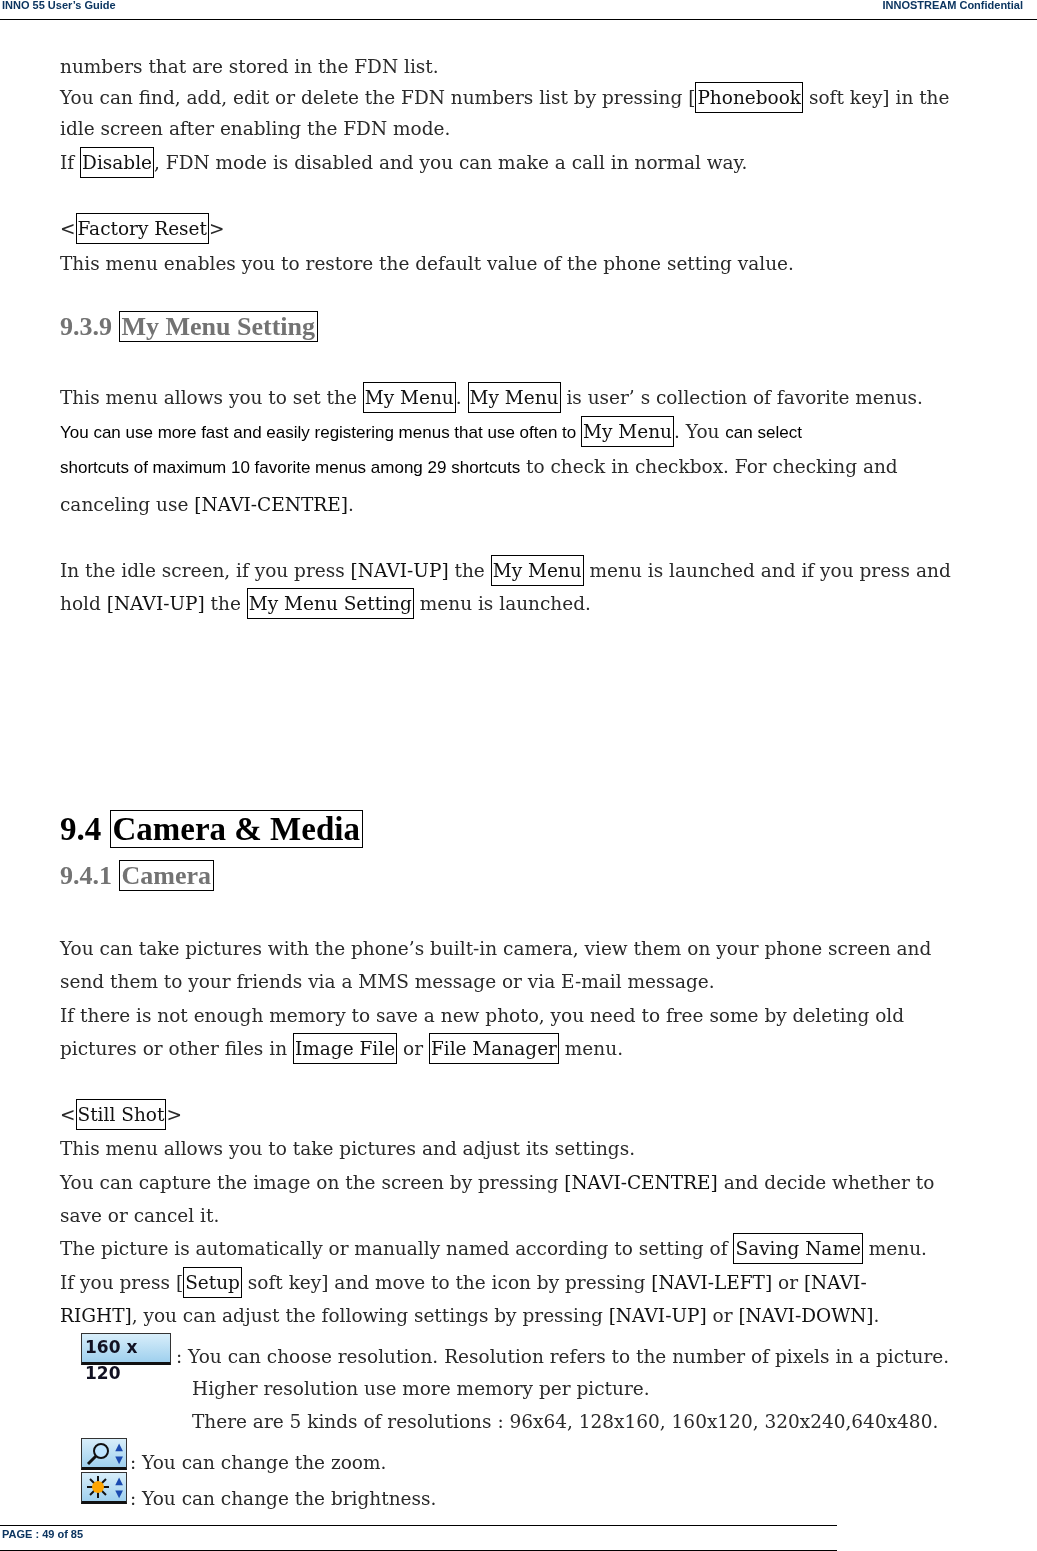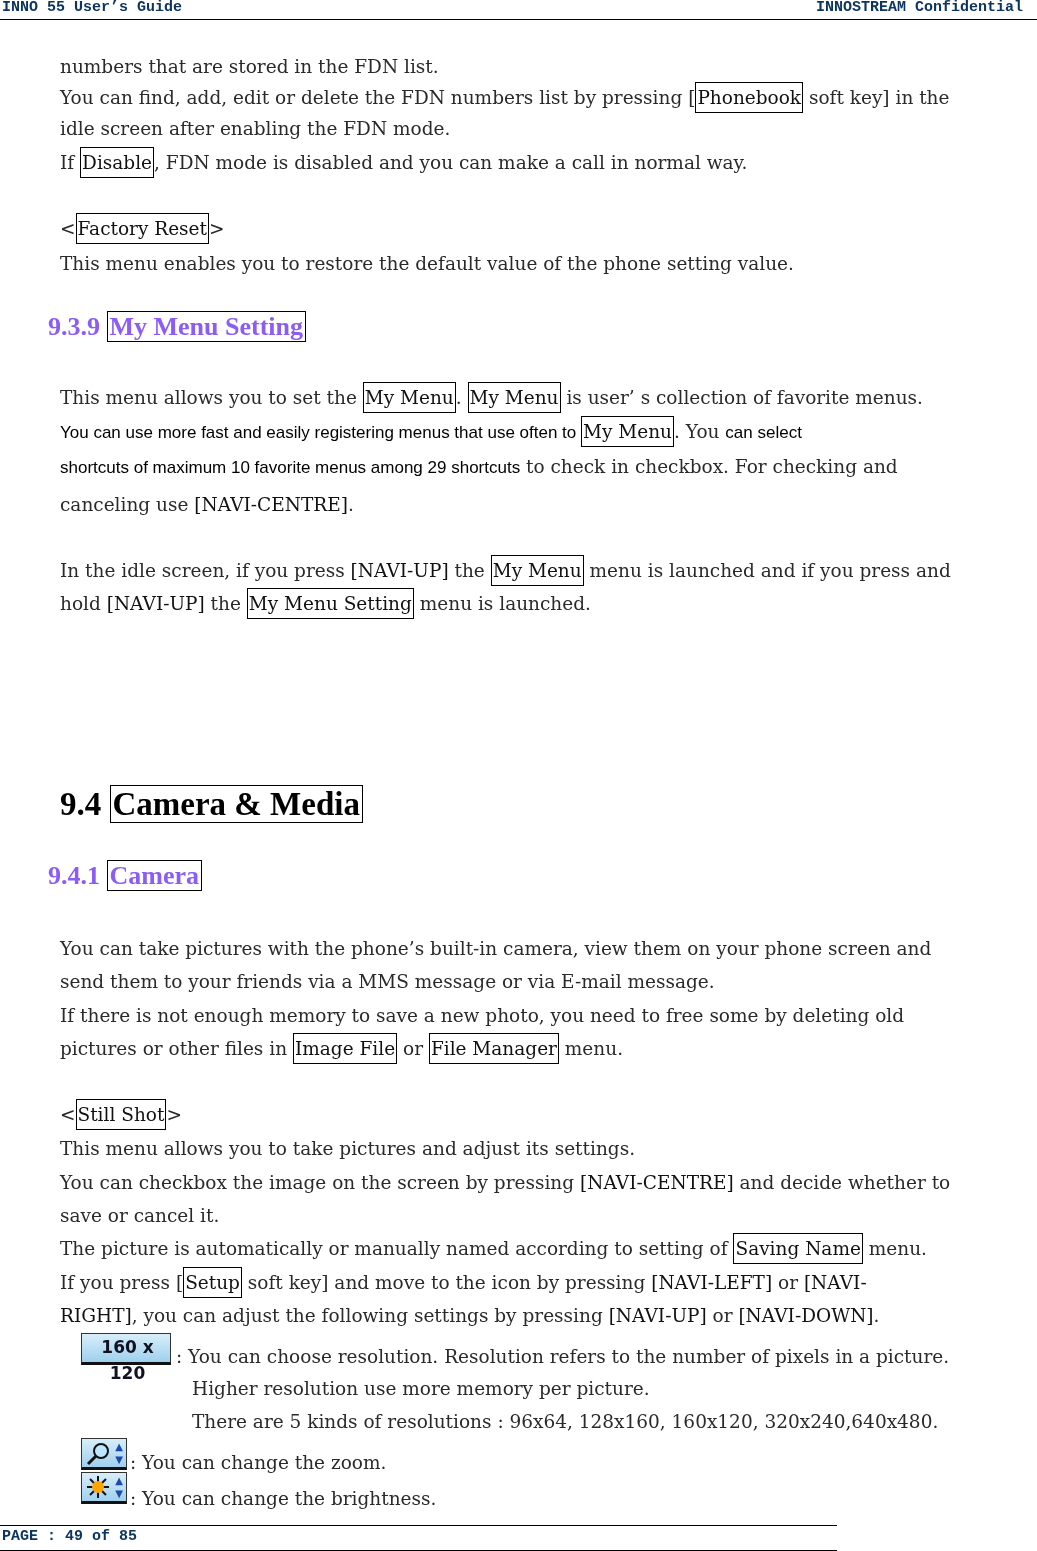--- a/index.html
+++ b/index.html
@@ -1,32 +1,32 @@
 <!DOCTYPE html>
 <html><head>
 <meta charset="utf-8">
 <style>
   html, body { margin: 0; padding: 0; background: #ffffff; }
   body { width: 1037px; height: 1551px; position: relative; overflow: hidden;
          font-family: "DejaVu Serif", "Liberation Serif", serif; color: #222; }
   .hdr { position: absolute; left: 0; top: 0; width: 1037px; height: 19px; border-bottom: 1.5px solid #000; }
-  .hdr-l, .hdr-r, .ftr-t { font-family: Liberation Mono, monospace; font-weight: bold; color: #0c3560; font-size: 15px; }
+  .hdr-l, .hdr-r, .ftr-t { font-family: Liberation Sans, sans-serif; font-weight: bold; color: #0c3560; font-size: 11px; }
   .hdr-l { position: absolute; left: 2px; top: -1px; }
   .hdr-r { position: absolute; right: 14px; top: -1px; }
   .ftr { position: absolute; left: 0; top: 1525px; width: 837px; height: 24px; border-top: 1.5px solid #000; border-bottom: 1px solid #000; }
   .ftr-t { position: absolute; left: 2px; top: 2px; }
   .line { position: absolute; left: 60px; font-size: 18.5px; line-height: 22px; white-space: nowrap; color: #2a2a2a; text-align: center; }
   .b { border: 1px solid #000; padding: 4px 1px; color: #111; }
   .sans { font-family: "Liberation Sans", sans-serif; color: #000; font-size: 17px; margin-top: 35px; }
   .navi { color: #111; }
-  .h3 { position: absolute; left: 48px; font-family: "Liberation Serif", serif; font-weight: bold; font-size: 26px; color: #8b5cf6; white-space: nowrap; }
-  .h2 { position: absolute; left: 60px; font-family: "Liberation Serif", serif; font-weight: bold; font-size: 33px; color: #000; white-space: nowrap; }
+  .h3 { position: absolute; left: 60px; font-family: "Liberation Serif", serif; font-weight: bold; font-size: 26px; color: #737373; white-space: nowrap; }
+  .h2 { position: absolute; left: 60px; font-family: "Liberation Serif", serif; font-weight: bold; font-size: 33px; color: #000; white-space: nowrap; margin-top: 25px; }
   .hb { border: 1px solid #000; padding: 0 2px; }
   .icon { position: absolute; display: inline-block; border: 1px solid #333; border-bottom: 3px solid #111;
-          background: linear-gradient(#d8eefa, #9fd0ee); box-sizing: border-box; text-align: center; }
+          background: linear-gradient(#d8eefa, #9fd0ee); box-sizing: border-box; }
   .res-icon { left: 81px; top: 1333px; width: 90px; height: 32px; font-family: "DejaVu Sans", sans-serif;
               font-size: 17px; color: #112; line-height: 26px; padding-left: 3px; font-weight: bold; }
   .small-icon { left: 81px; width: 46px; height: 32px; }
   .arr { position: absolute; right: 3px; font-size: 10px; color: #1a4ab0; line-height: 10px; }
 </style>
 </head>
 <body>
 
 <div class="hdr">
   <span class="hdr-l">INNO 55 User’s Guide</span>
@@ -52,21 +52,21 @@
 <div class="h2" style="top:786px"><span>9.4  </span><span class="hb">Camera &amp; Media</span></div>
 <div class="h3" style="top:861px"><span>9.4.1 </span><span class="hb">Camera</span></div>
 
 <div class="line" style="top:938px"><span>You can take pictures with the phone’s built-in camera, view them on your phone screen and</span></div>
 <div class="line" style="top:971px"><span>send them to your friends via a MMS message or via E-mail message.</span></div>
 <div class="line" style="top:1005px"><span>If there is not enough memory to save a new photo, you need to free some by deleting old</span></div>
 <div class="line" style="top:1038px"><span>pictures or other files in </span><span class="b">Image File</span><span> or </span><span class="b">File Manager</span><span> menu.</span></div>
 
 <div class="line" style="top:1104px"><span>&lt;</span><span class="b">Still Shot</span><span>&gt;</span></div>
 <div class="line" style="top:1138px"><span>This menu allows you to take pictures and adjust its settings.</span></div>
-<div class="line" style="top:1172px"><span>You can checkbox the image on the screen by pressing </span><span class="navi">[NAVI-CENTRE]</span><span> and decide whether to</span></div>
+<div class="line" style="top:1172px"><span>You can capture the image on the screen by pressing </span><span class="navi">[NAVI-CENTRE]</span><span> and decide whether to</span></div>
 <div class="line" style="top:1205px"><span>save or cancel it.</span></div>
 <div class="line" style="top:1238px"><span>The picture is automatically or manually named according to setting of </span><span class="b">Saving Name</span><span> menu.</span></div>
 <div class="line" style="top:1272px"><span>If you press [</span><span class="b">Setup</span><span> soft key] and move to the icon by pressing </span><span class="navi">[NAVI-LEFT]</span><span> or </span><span class="navi">[NAVI-</span></div>
 <div class="line" style="top:1305px"><span class="navi">RIGHT]</span><span>, you can adjust the following settings by pressing </span><span class="navi">[NAVI-UP]</span><span> or </span><span class="navi">[NAVI-DOWN]</span><span>.</span></div>
 
 <div class="icon res-icon"><span>160 x 120</span></div>
 <div class="line" style="left:176px;top:1346px"><span>: You can choose resolution. Resolution refers to the number of pixels in a picture.</span></div>
 <div class="line" style="left:192px;top:1378px"><span>Higher resolution use more memory per picture.</span></div>
 <div class="line" style="left:192px;top:1411px"><span>There are 5 kinds of resolutions : 96x64, 128x160, 160x120, 320x240,640x480.</span></div>
 

